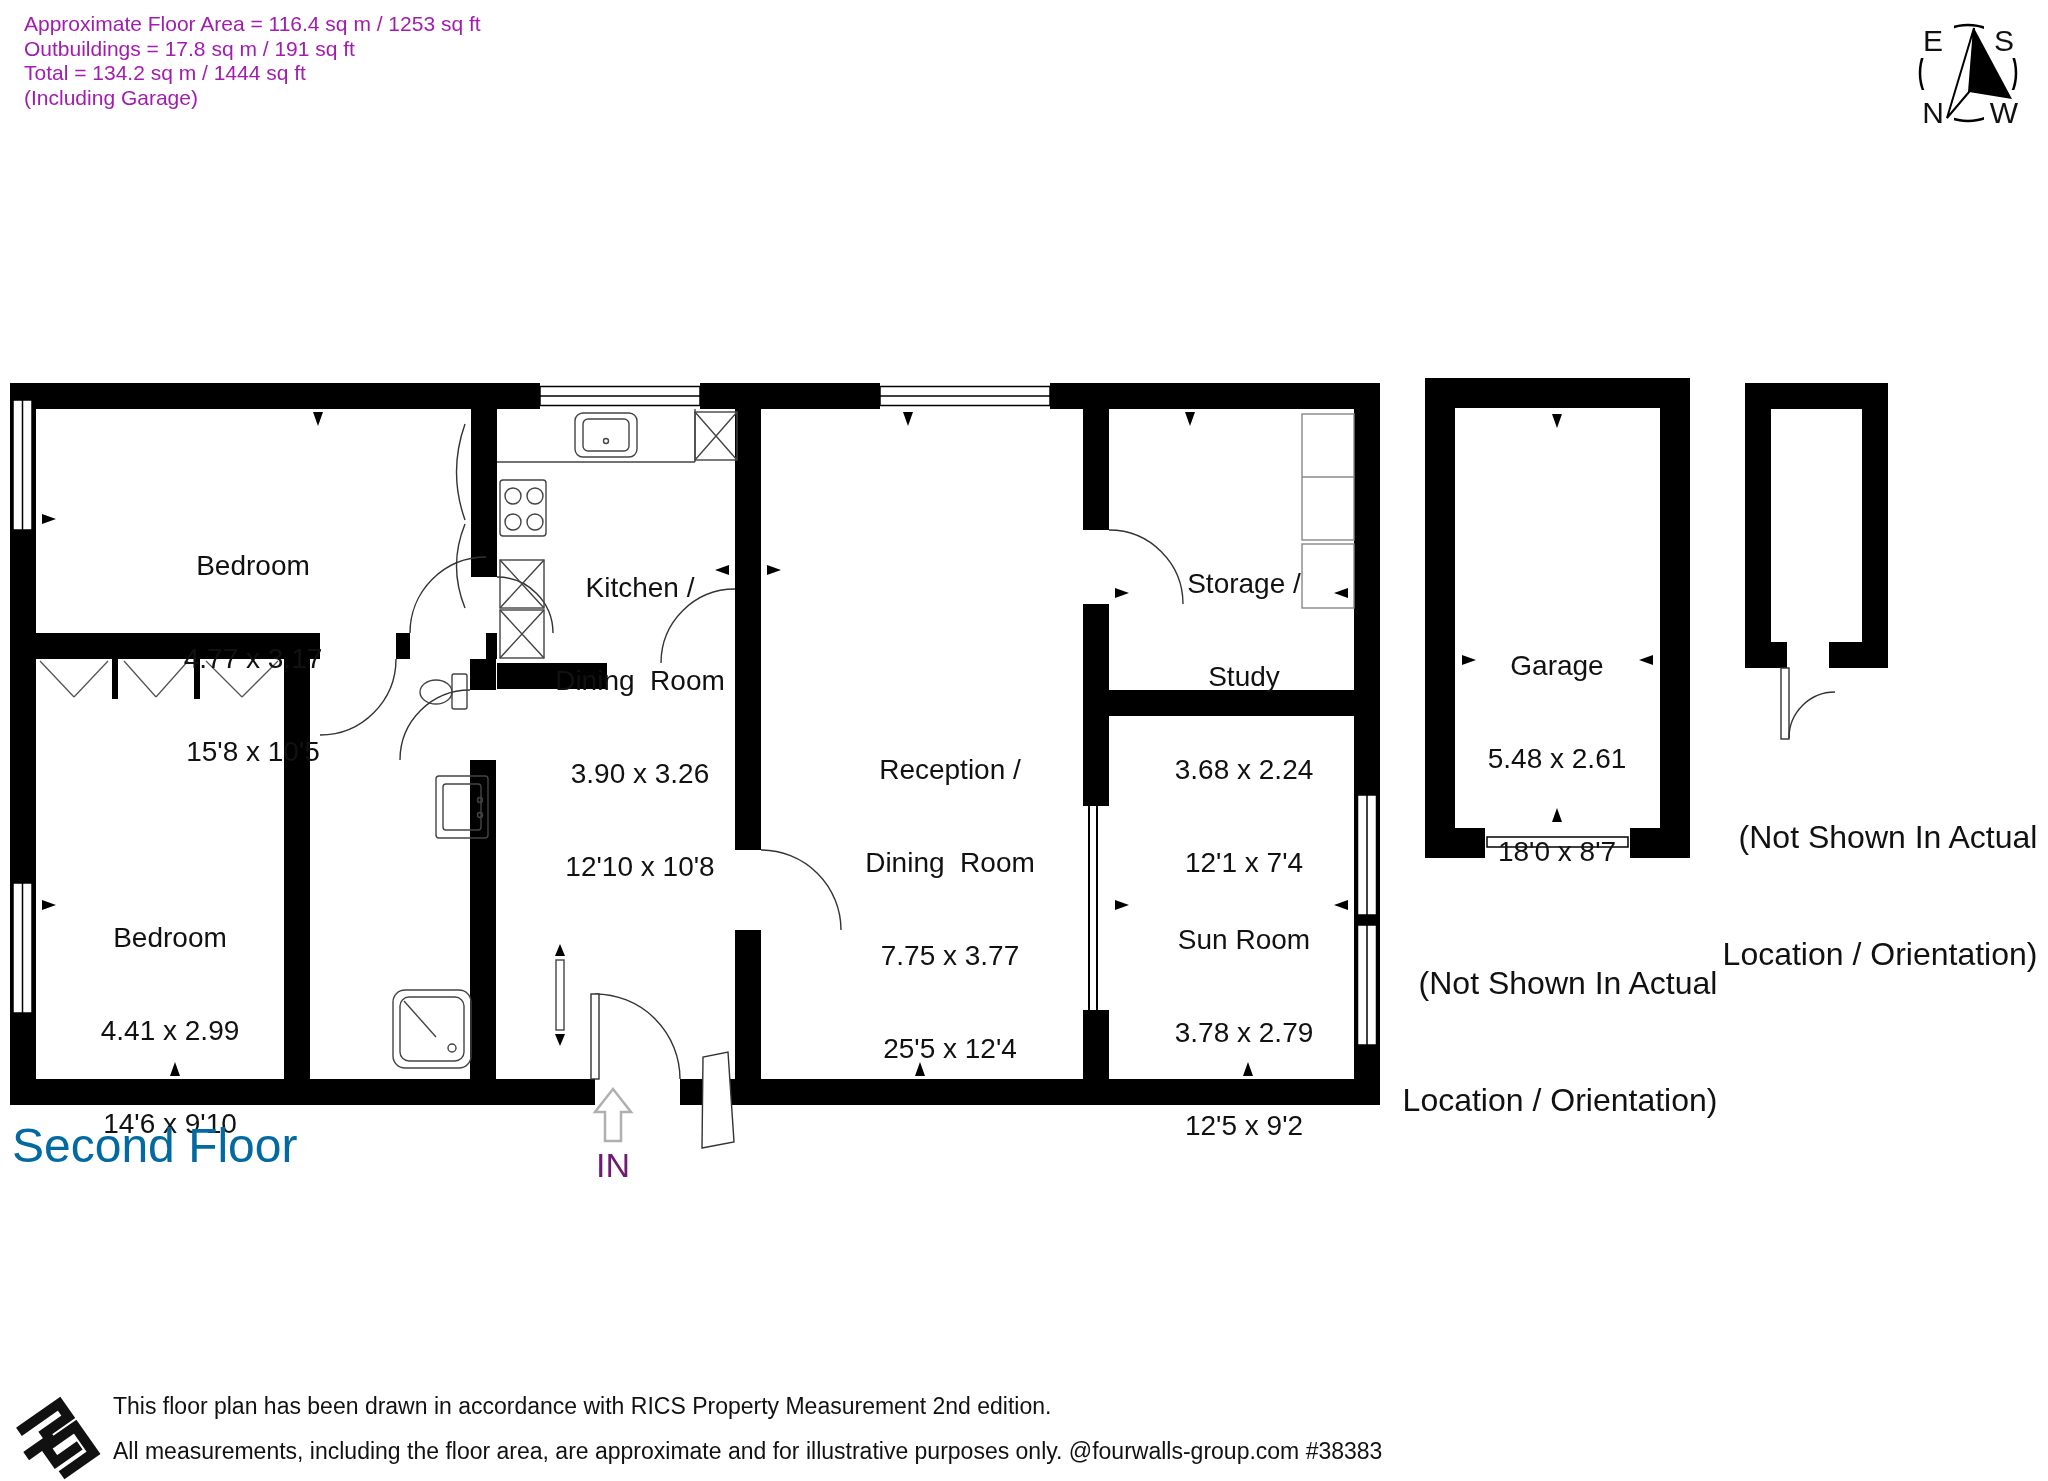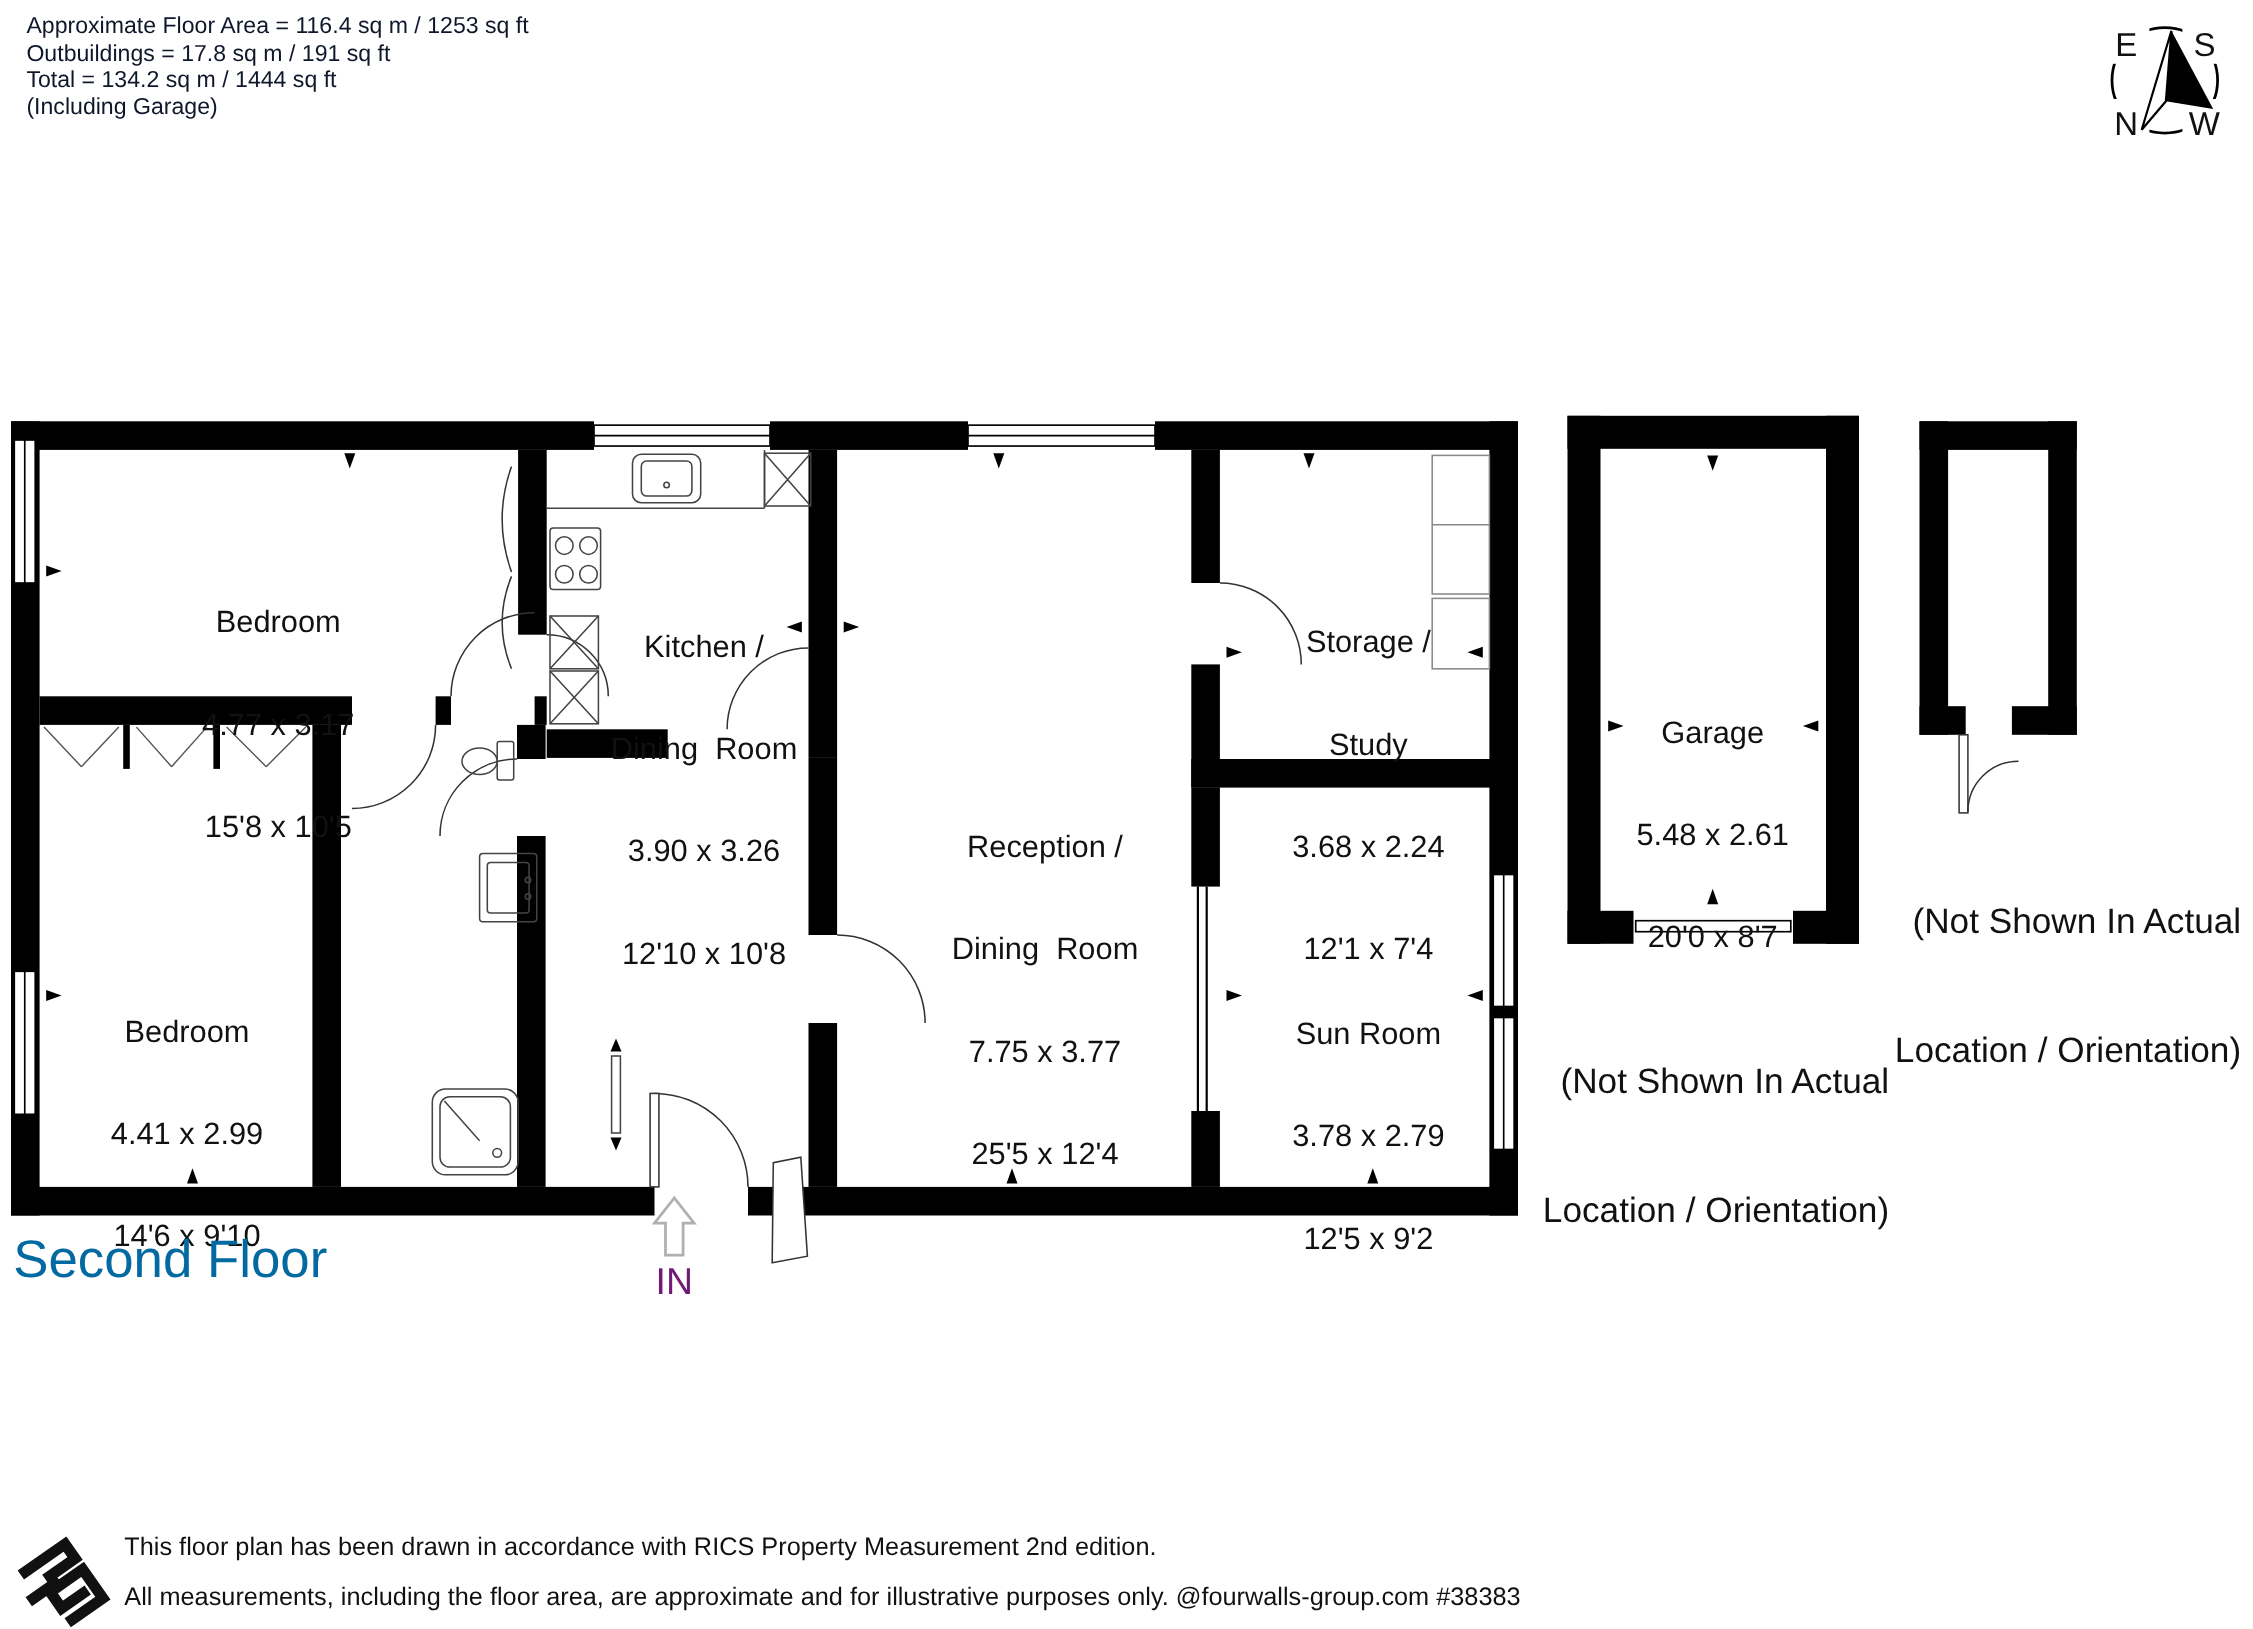--- a/index.html
+++ b/index.html
@@ -1,19 +1,19 @@
 <!DOCTYPE html>
 <html><head>
 <meta charset="utf-8">
 <style>
   html,body{margin:0;padding:0;background:#fff;}
   .page{position:relative;width:2048px;height:1481px;background:#fff;
         font-family:"Liberation Sans",sans-serif;color:#111;overflow:hidden;}
   .plan-svg{position:absolute;left:0;top:0;width:2048px;height:1481px;}
-  .hdr{position:absolute;left:24px;top:12px;font-size:21px;line-height:24.5px;color:#0f172a;}
+  .hdr{position:absolute;left:24px;top:12px;font-size:21px;line-height:24.5px;color:#a21caf;}
   .rl{position:absolute;transform:translateX(-50%);text-align:center;
       font-size:28px;line-height:31px;color:#111;white-space:pre;}
   .note{position:absolute;transform:translateX(-50%);text-align:right;
       font-size:32px;line-height:39px;color:#111;white-space:pre;}
   .floor-title{position:absolute;left:12px;top:1118px;font-size:48px;color:#0369a1;white-space:pre;}
   .in-label{position:absolute;left:613px;top:1146px;transform:translateX(-50%);
       font-size:34px;color:#701a75;}
   .ftr{position:absolute;left:113px;font-size:23px;color:#111;white-space:pre;}
   .compass-letter{font-size:30px;fill:#111;}
 </style>
@@ -231,21 +231,21 @@
 
   <div class="rl" style="left:170px;top:860px">
     <div>Bedroom</div>
     <div>4.41 x 2.99</div>
     <div>14'6 x 9'10</div>
   </div>
 
   <div class="rl" style="left:1557px;top:588px">
     <div>Garage</div>
     <div>5.48 x 2.61</div>
-    <div>20'0 x 8'7</div>
+    <div>18'0 x 8'7</div>
   </div>
 
 
   <div class="note" style="left:1560px;top:886px">
     <div>(Not Shown In Actual</div>
     <div>Location / Orientation)</div>
   </div>
 
   <div class="note" style="left:1880px;top:740px">
     <div>(Not Shown In Actual</div>

